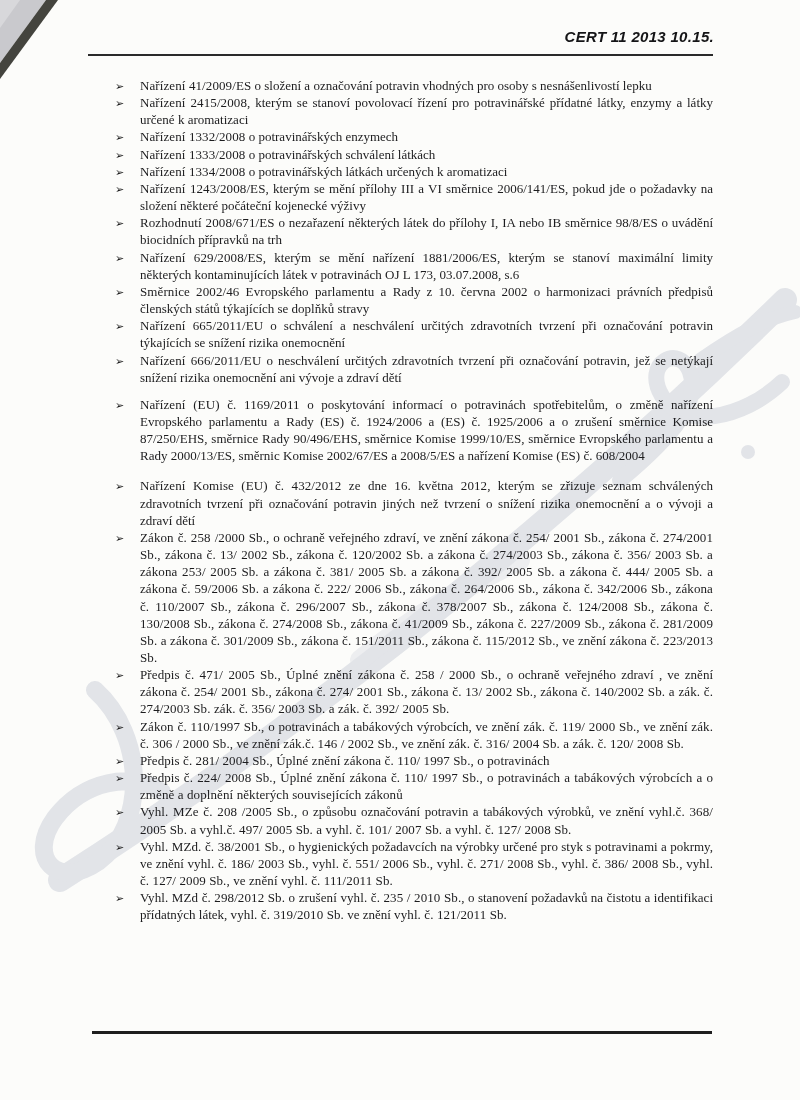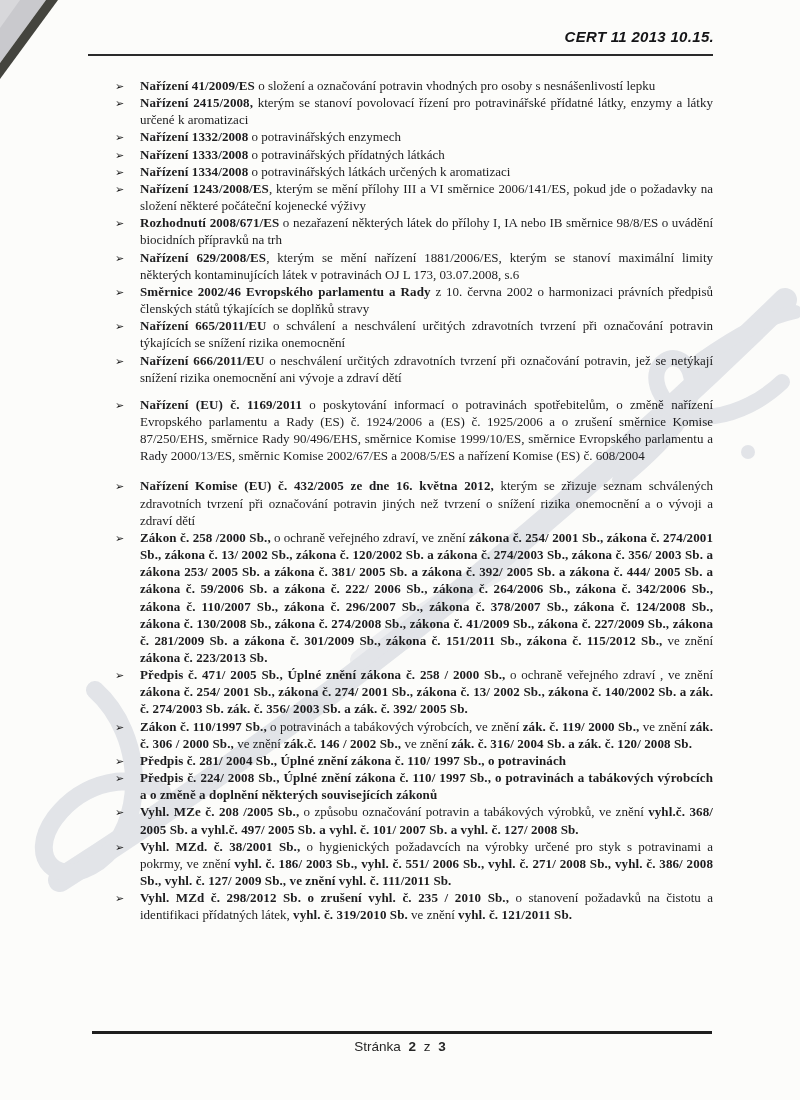--- a/index.html
+++ b/index.html
@@ -53,21 +53,21 @@
     flex:none;width:25px;
     font-family:"DejaVu Sans", sans-serif;
     font-size:11px;line-height:17.15px;
     color:#151515;
     transform:translateY(.5px);
   }
   .txt{
     flex:1;text-align:justify;
     color:var(--ink);
   }
-  .txt .bold{font-weight:700;letter-spacing:.1px;}
+  .txt .bold{font-weight:400;letter-spacing:.1px;}
   .footer-rule{
     position:absolute;left:92px;top:1031px;width:620px;height:2.5px;
     background:#1e1e1e;
   }
   .page-indicator{
     position:absolute;left:0;top:1039px;width:800px;
     text-align:center;
     font-family:"Liberation Sans", sans-serif;
     font-size:13.5px;color:#262626;
   }
@@ -107,21 +107,21 @@
       <div class="item">
         <span class="bullet">➢</span>
         <span class="txt"><span class="bold">Nařízení 2415/2008,</span><span> kterým se stanoví povolovací řízení pro potravinářské přídatné látky, enzymy a látky určené k aromatizaci</span></span>
       </div>
       <div class="item">
         <span class="bullet">➢</span>
         <span class="txt"><span class="bold">Nařízení 1332/2008</span><span> o potravinářských enzymech</span></span>
       </div>
       <div class="item">
         <span class="bullet">➢</span>
-        <span class="txt"><span class="bold">Nařízení 1333/2008</span><span> o potravinářských přídatných látkách</span></span>
+        <span class="txt"><span class="bold">Nařízení 1333/2008</span><span> o potravinářských schválení látkách</span></span>
       </div>
       <div class="item">
         <span class="bullet">➢</span>
         <span class="txt"><span class="bold">Nařízení 1334/2008</span><span> o potravinářských látkách určených k aromatizaci</span></span>
       </div>
       <div class="item">
         <span class="bullet">➢</span>
         <span class="txt"><span class="bold">Nařízení 1243/2008/ES</span><span>, kterým se mění přílohy III a VI směrnice 2006/141/ES, pokud jde o požadavky na složení některé počáteční kojenecké výživy</span></span>
       </div>
       <div class="item">
@@ -143,21 +143,21 @@
       <div class="item">
         <span class="bullet">➢</span>
         <span class="txt"><span class="bold">Nařízení 666/2011/EU</span><span> o neschválení určitých zdravotních tvrzení při označování potravin, jež se netýkají snížení rizika onemocnění ani vývoje a zdraví dětí</span></span>
       </div>
       <div class="item gap-sm">
         <span class="bullet">➢</span>
         <span class="txt"><span class="bold">Nařízení (EU) č. 1169/2011</span><span>  o poskytování informací o potravinách spotřebitelům, o změně nařízení Evropského parlamentu a Rady (ES) č. 1924/2006 a (ES) č. 1925/2006 a o zrušení směrnice Komise 87/250/EHS, směrnice Rady 90/496/EHS, směrnice Komise 1999/10/ES, směrnice Evropského parlamentu a Rady 2000/13/ES, směrnic Komise 2002/67/ES a 2008/5/ES a nařízení Komise (ES) č. 608/2004</span></span>
       </div>
       <div class="item gap-md">
         <span class="bullet">➢</span>
-        <span class="txt"><span class="bold">Nařízení Komise (EU) č. 432/2005  ze dne 16. května 2012,</span><span> kterým se zřizuje seznam schválených zdravotních tvrzení při označování potravin jiných než tvrzení o snížení rizika onemocnění a o vývoji a zdraví dětí</span></span>
+        <span class="txt"><span class="bold">Nařízení Komise (EU) č. 432/2012  ze dne 16. května 2012,</span><span> kterým se zřizuje seznam schválených zdravotních tvrzení při označování potravin jiných než tvrzení o snížení rizika onemocnění a o vývoji a zdraví dětí</span></span>
       </div>
       <div class="item">
         <span class="bullet">➢</span>
         <span class="txt"><span class="bold">Zákon č. 258 /2000 Sb.,</span><span> o ochraně veřejného zdraví, ve znění </span><span class="bold">zákona č. 254/ 2001 Sb., zákona č. 274/2001 Sb., zákona č. 13/ 2002 Sb., zákona č. 120/2002 Sb. a zákona č. 274/2003 Sb., zákona č. 356/ 2003 Sb. a zákona 253/ 2005 Sb. a zákona č. 381/ 2005 Sb. a zákona č. 392/ 2005 Sb. a zákona č. 444/ 2005 Sb. a zákona č. 59/2006 Sb. a zákona č. 222/ 2006 Sb., zákona č. 264/2006 Sb., zákona č. 342/2006 Sb., zákona č. 110/2007 Sb., zákona č. 296/2007 Sb., zákona č. 378/2007 Sb., zákona č. 124/2008 Sb., zákona č. 130/2008 Sb., zákona č. 274/2008 Sb., zákona č. 41/2009 Sb., zákona č. 227/2009 Sb., zákona č. 281/2009 Sb. a zákona č. 301/2009 Sb., zákona č. 151/2011 Sb., zákona č. 115/2012 Sb.,</span><span> ve znění </span><span class="bold">zákona č. 223/2013 Sb.</span></span>
       </div>
       <div class="item">
         <span class="bullet">➢</span>
         <span class="txt"><span class="bold">Předpis č. 471/ 2005 Sb., Úplné znění zákona č. 258 / 2000 Sb.,</span><span> o ochraně veřejného zdraví , ve znění </span><span class="bold">zákona č. 254/ 2001 Sb., zákona č. 274/ 2001 Sb., zákona č. 13/ 2002 Sb., zákona č. 140/2002 Sb. a zák. č. 274/2003 Sb.  zák. č. 356/ 2003 Sb. a zák. č. 392/ 2005 Sb.</span></span>
       </div>
       <div class="item">
@@ -180,20 +180,14 @@
         <span class="bullet">➢</span>
         <span class="txt"><span class="bold">Vyhl. MZd. č. 38/2001 Sb.,</span><span> o hygienických požadavcích na výrobky určené pro styk s potravinami a pokrmy, ve znění </span><span class="bold">vyhl. č. 186/ 2003 Sb., vyhl. č. 551/ 2006 Sb., vyhl. č. 271/ 2008 Sb., vyhl. č. 386/ 2008 Sb., vyhl. č. 127/ 2009 Sb., ve znění vyhl. č. 111/2011 Sb.</span></span>
       </div>
       <div class="item">
         <span class="bullet">➢</span>
         <span class="txt"><span class="bold">Vyhl. MZd č. 298/2012 Sb. o zrušení vyhl. č. 235 / 2010 Sb.,</span><span> o stanovení požadavků na čistotu a identifikaci přídatných látek, </span><span class="bold">vyhl. č.  319/2010 Sb.</span><span> ve znění </span><span class="bold">vyhl. č. 121/2011 Sb.</span></span>
       </div>
     </div>
 
   <div class="footer-rule"></div>
-  <div class="page-indicator">
-    <span>Stránka</span>
-    <span class="pnum">2</span>
-    <span>z</span>
-    <span class="pnum">3</span>
-  </div>
 
 </div>
 
 </body></html>

